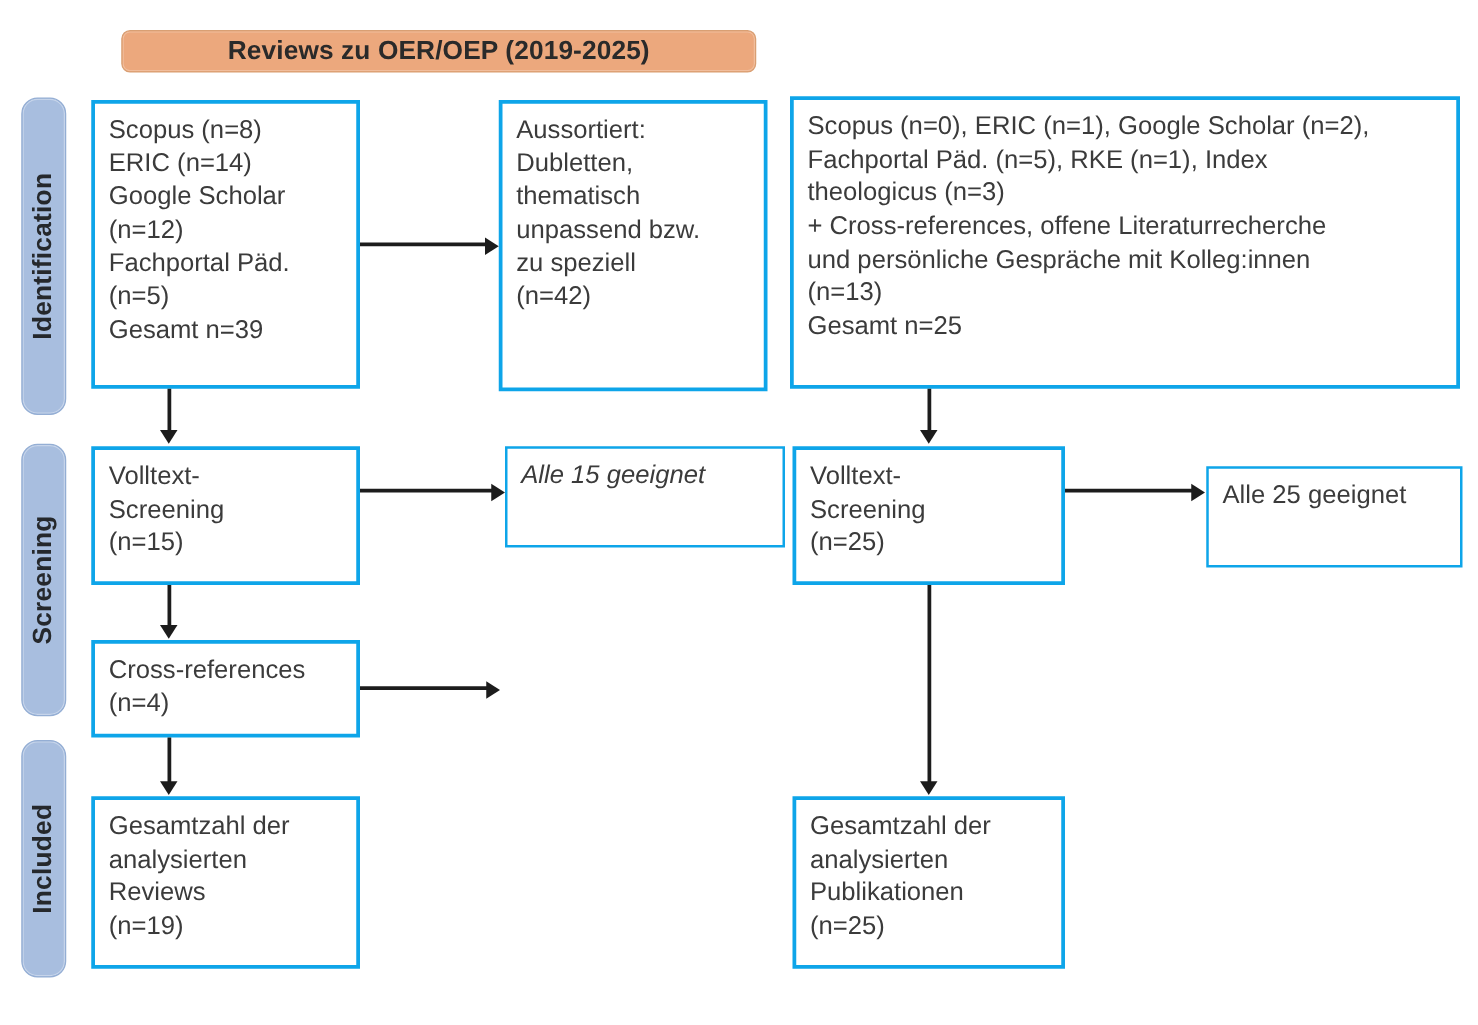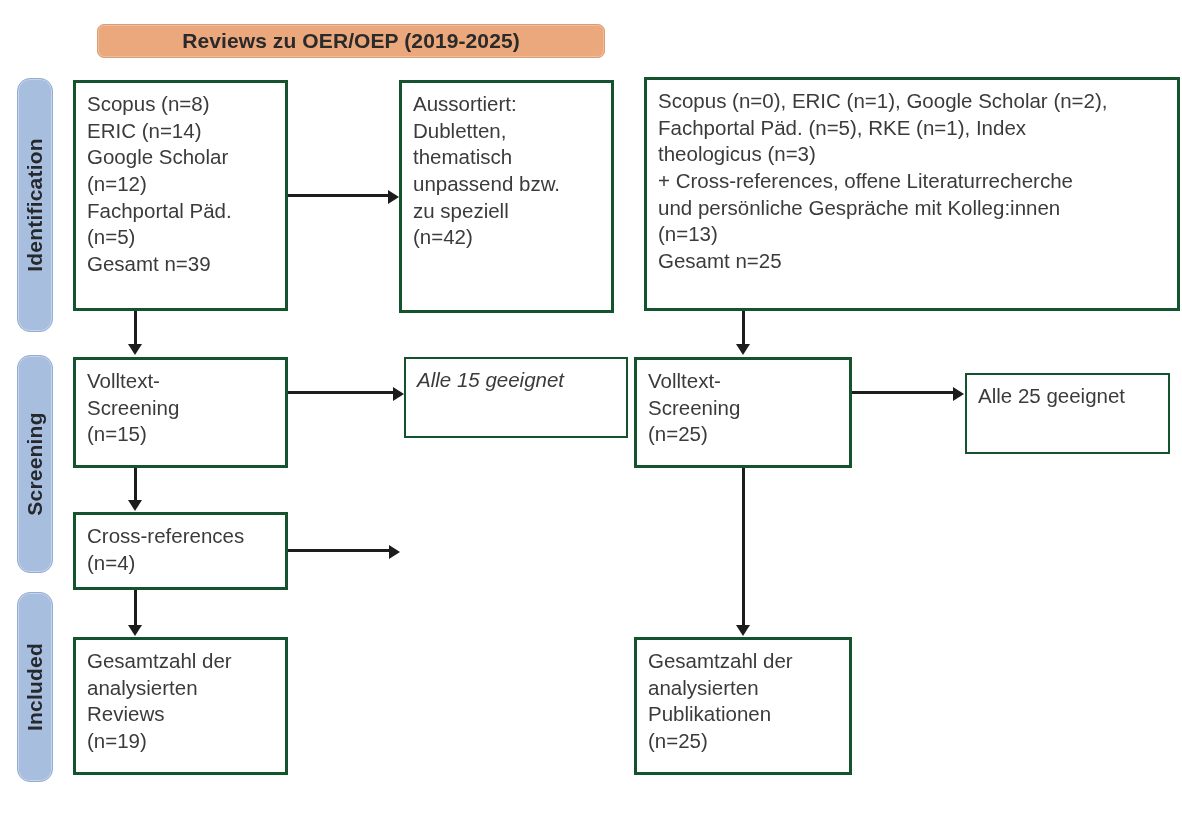--- a/index.html
+++ b/index.html
@@ -55,21 +55,21 @@
     color: #2a2a2a;
     letter-spacing: 0.1px;
     box-shadow: inset 0 0 0 1px rgba(255,255,255,0.25);
     margin-left: 23px;
   }
 
   
   .box {
     position: absolute;
     background: #ffffff;
-    border: 3px solid #14532d;
+    border: 3px solid #0ea5e9;
     box-sizing: border-box;
     padding: 8px 27px 6px 11px;
   }
   .box .box-text {
     font-size: 20.5px;
     line-height: 1.30;
     color: #3b3b3b;
     white-space: pre-line;
     font-weight: normal;
   }
@@ -180,21 +180,21 @@
   <div class="line-v" style="left:134px; top:590px; height:38px;"></div>
   <div class="arrow-down" style="left:128px; top:625px;"></div>
 
   <div class="box" style="left:73px; top:637px; width:215px; height:138px;">
     <div class="box-text">Gesamtzahl der
 analysierten
 Reviews
 (n=19)</div>
   </div>
 
-  <div class="box" style="left:632px; top:77px; width:536px; height:234px;margin-left:12px;">
+  <div class="box" style="left:632px; top:77px; width:536px; height:234px;">
     <div class="box-text">Scopus (n=0), ERIC (n=1), Google Scholar (n=2),
 Fachportal Päd. (n=5), RKE (n=1), Index
 theologicus (n=3)
 + Cross-references, offene Literaturrecherche
 und persönliche Gespräche mit Kolleg:innen
 (n=13)
 Gesamt n=25</div>
   </div>
 
   <div class="line-v" style="left:742px; top:311px; height:35px;"></div>

